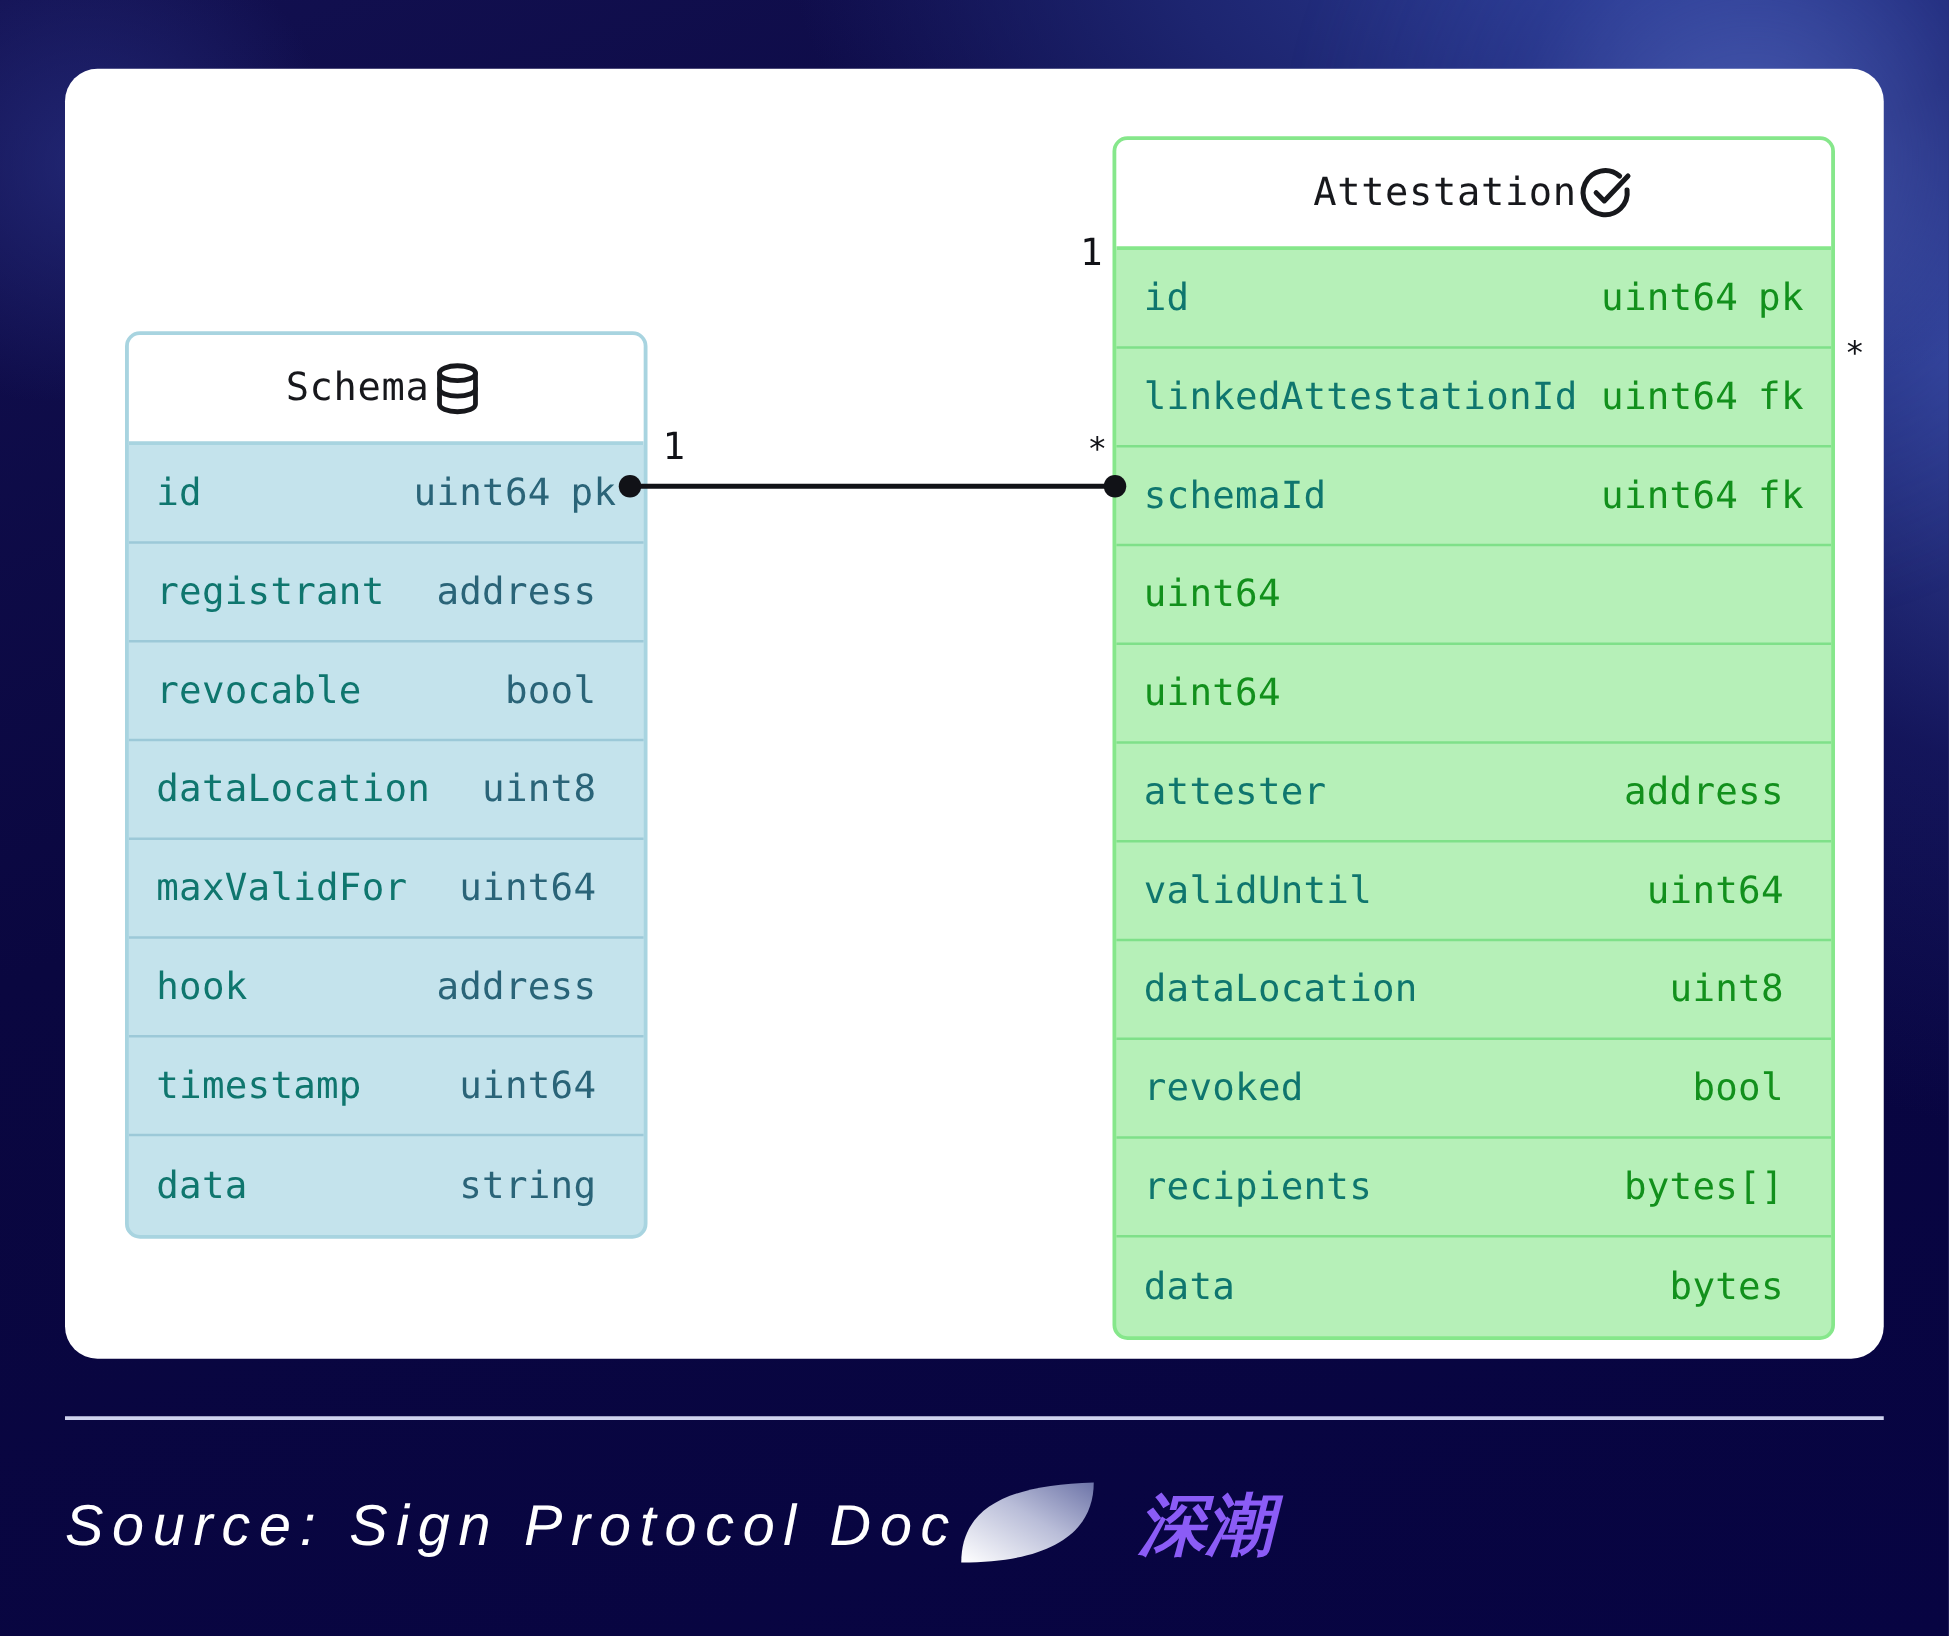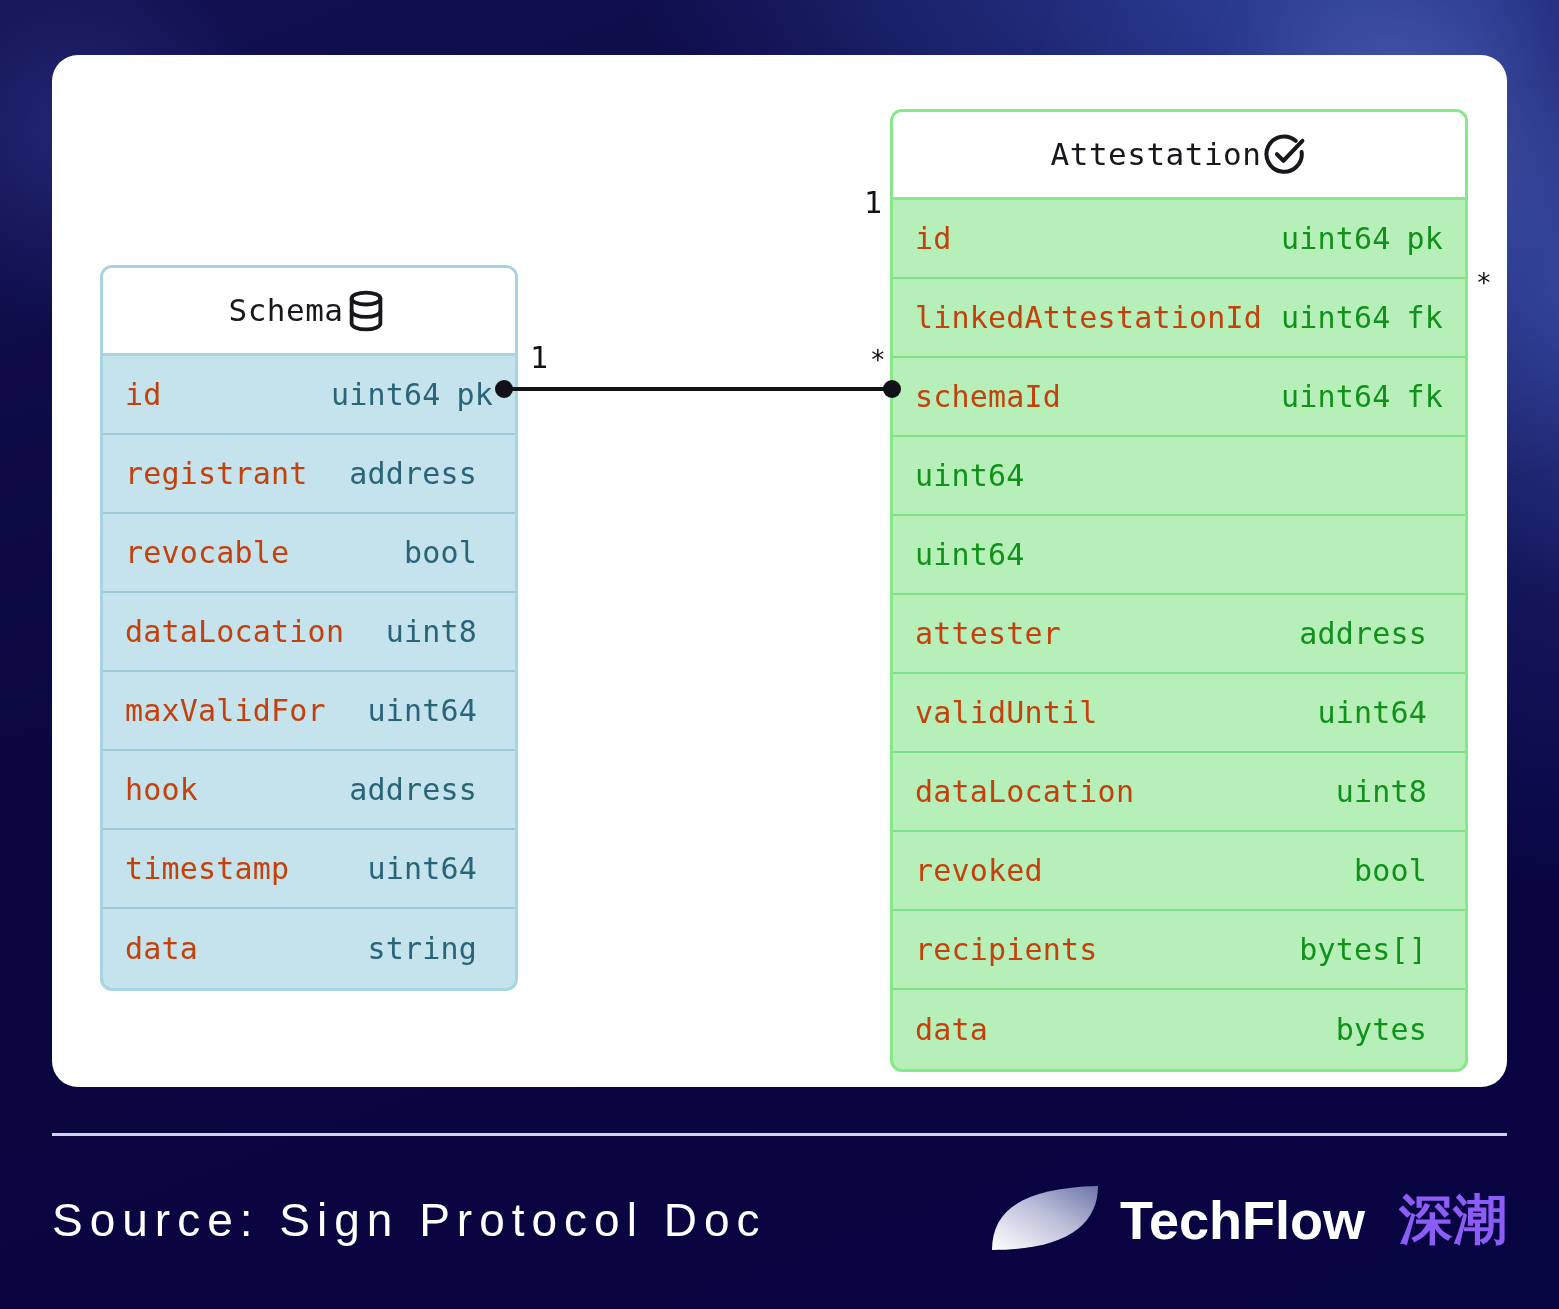--- a/index.html
+++ b/index.html
@@ -71,21 +71,21 @@
   }
   .entity-row {
     display: flex;
     align-items: center;
     justify-content: space-between;
     padding: 0 22px;
     font-size: 30px;
     height: 79px;
   }
   .row-name {
-    color: #c2410c;
+    color: #0f766e;
     letter-spacing: 0.2px;
     white-space: nowrap;
   }
   .row-type {
     letter-spacing: 0.2px;
     white-space: nowrap;
   }
   .row-type .key { margin-left: 16px; }
 
   
@@ -155,21 +155,21 @@
     background: #cfd3ee;
   }
   #footer {
     position: absolute;
     left: 52px;
     top: 1170px;
     width: 1455px;
     height: 100px;
     display: flex;
     align-items: center;
-    justify-content: space-between;
+    font-style: italic;
   }
   #source-text {
     font-family: "Liberation Sans", sans-serif;
     font-size: 46px;
     color: #ffffff;
     letter-spacing: 7px;
     white-space: nowrap;
   }
   #brand {
     display: flex;
@@ -327,16 +327,15 @@
         <defs>
           <linearGradient id="leafgrad" x1="0" y1="1" x2="1" y2="0">
             <stop offset="0%" stop-color="#ffffff"></stop>
             <stop offset="55%" stop-color="#b9bdd8"></stop>
             <stop offset="100%" stop-color="#6d74a8"></stop>
           </linearGradient>
         </defs>
         <path d="M2 70 C2 28 36 8 108 6 C108 46 74 70 2 70 Z" fill="url(#leafgrad)"></path>
       </svg>
     </span>
-    <span id="brand-text">TechFlow</span>
     <span id="brand-cn">深潮</span>
   </span>
 </div>
 
 </body></html>

